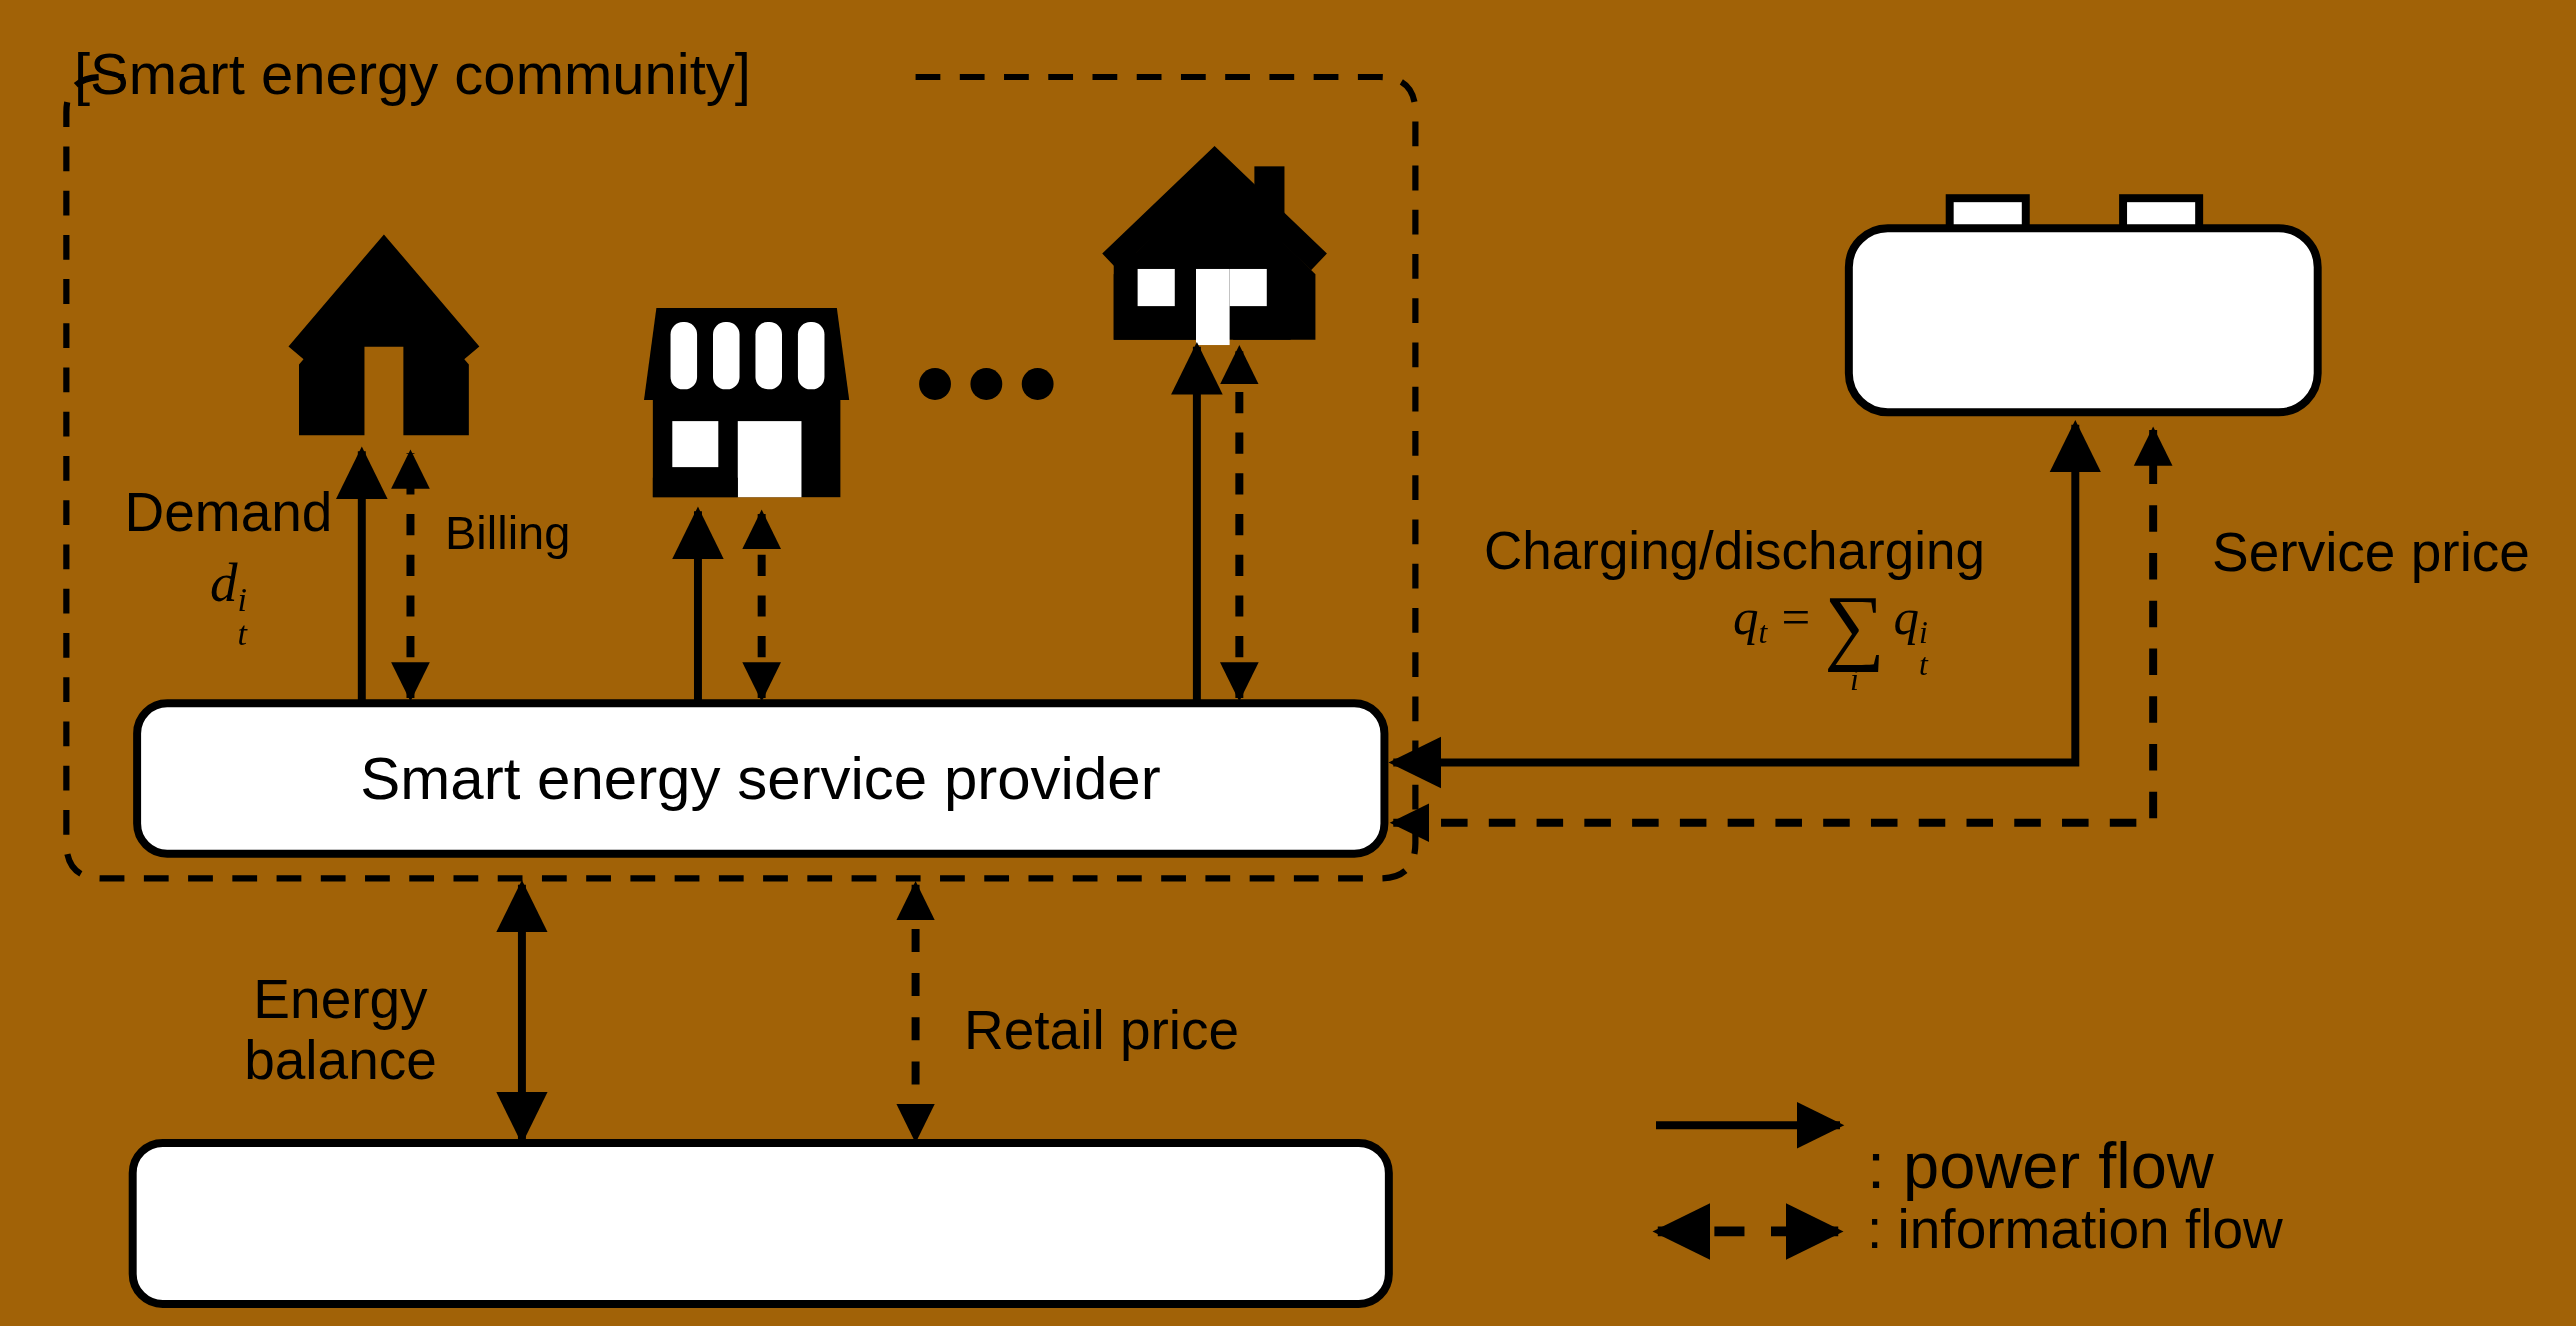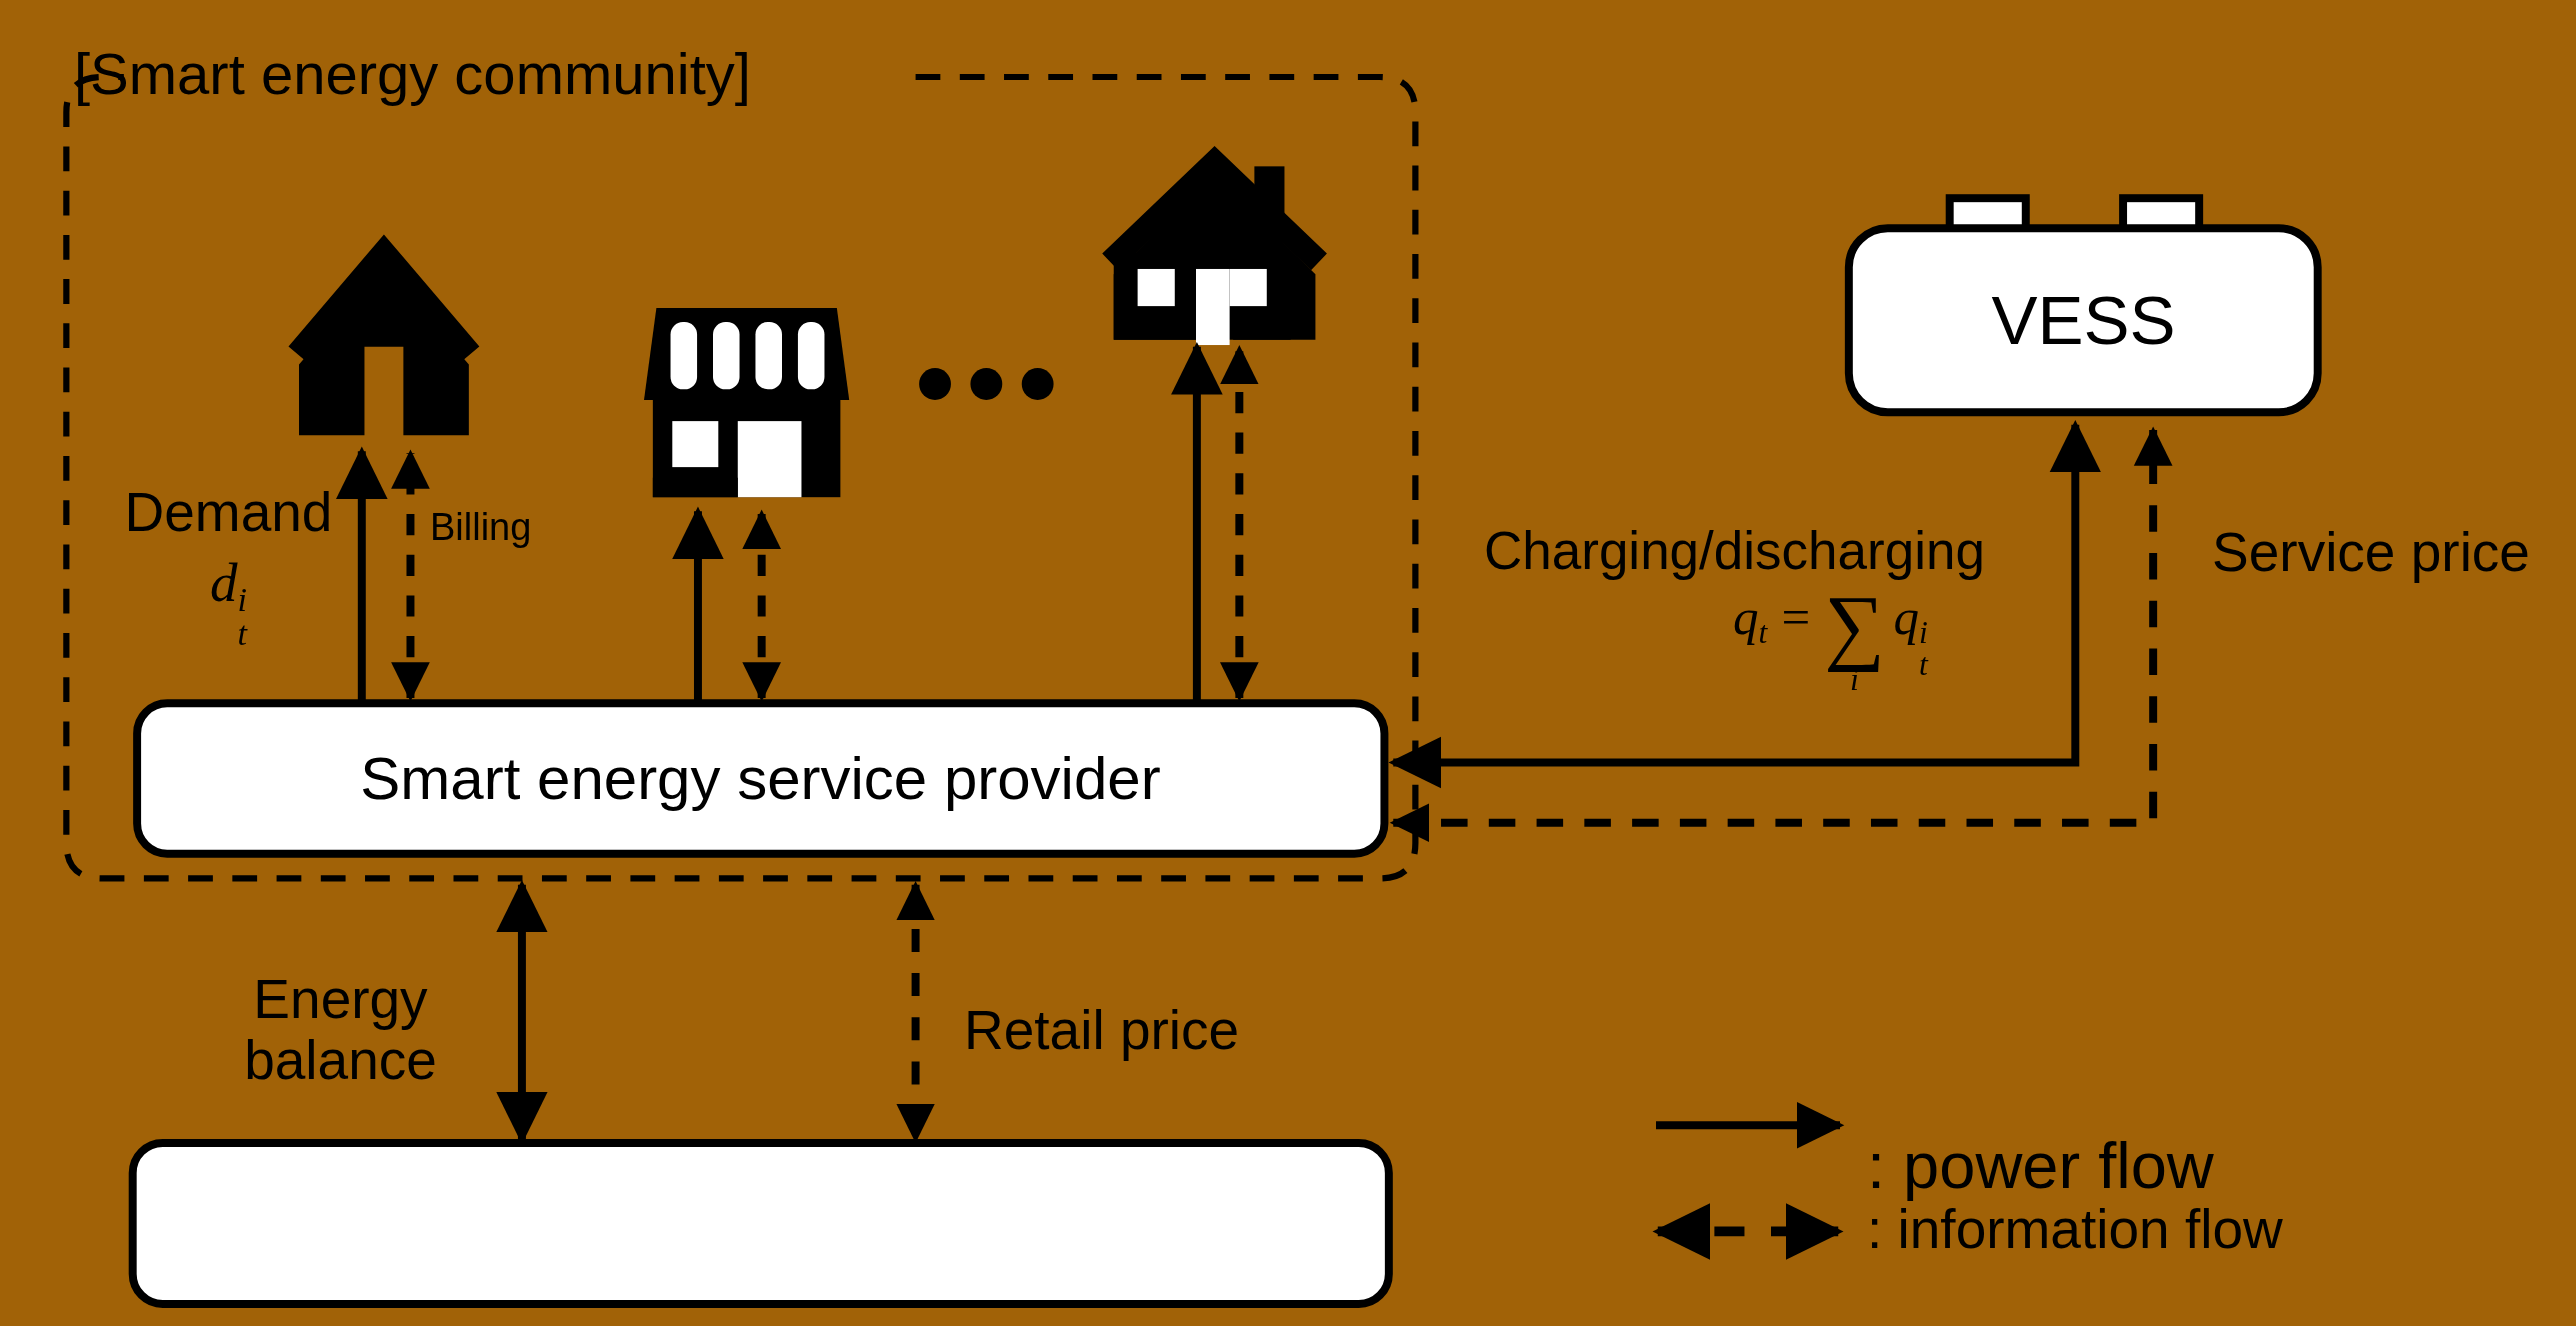--- a/index.html
+++ b/index.html
@@ -187,26 +187,25 @@
   <div class="lbl" style="left:74px; top:42px; font-size:58px;">[Smart energy community]</div>
 
   <div class="lbl lbl-ctr" style="left:96px; top:482px; font-size:55px; width:265px;">Demand</div>
   <div class="lbl lbl-ctr math" style="left:96px; top:553px; font-size:55px; width:265px;">
     <span class="nobreak"><span>d</span><span class="supsub">
           <span>i</span>
           <span>t</span>
         </span></span>
   </div>
 
-  <div class="lbl" style="left:430px; top:507px; font-size:38px;">Billing</div>
+  <div class="lbl" style="left:445px; top:507px; font-size:47px;">Billing</div>
 
   <div class="boxtext" style="left:137px; top:703px; width:1247px; height:150px; font-size:60px;">Smart energy service provider</div>
 
 
-  <div class="boxtext" style="left:1849px; top:228px; width:469px; height:184px; font-size:69px;">VESS</div>
 
   <div class="lbl lbl-ctr" style="left:190px; top:969px; font-size:55px; width:301px;">
     <span>Energy</span><br>
     <span>balance</span>
   </div>
 
   <div class="lbl" style="left:964px; top:1000px; font-size:55px;">Retail price</div>
 
   <div class="lbl" style="left:1484px; top:522px; font-size:53px;">Charging/discharging</div>
 

